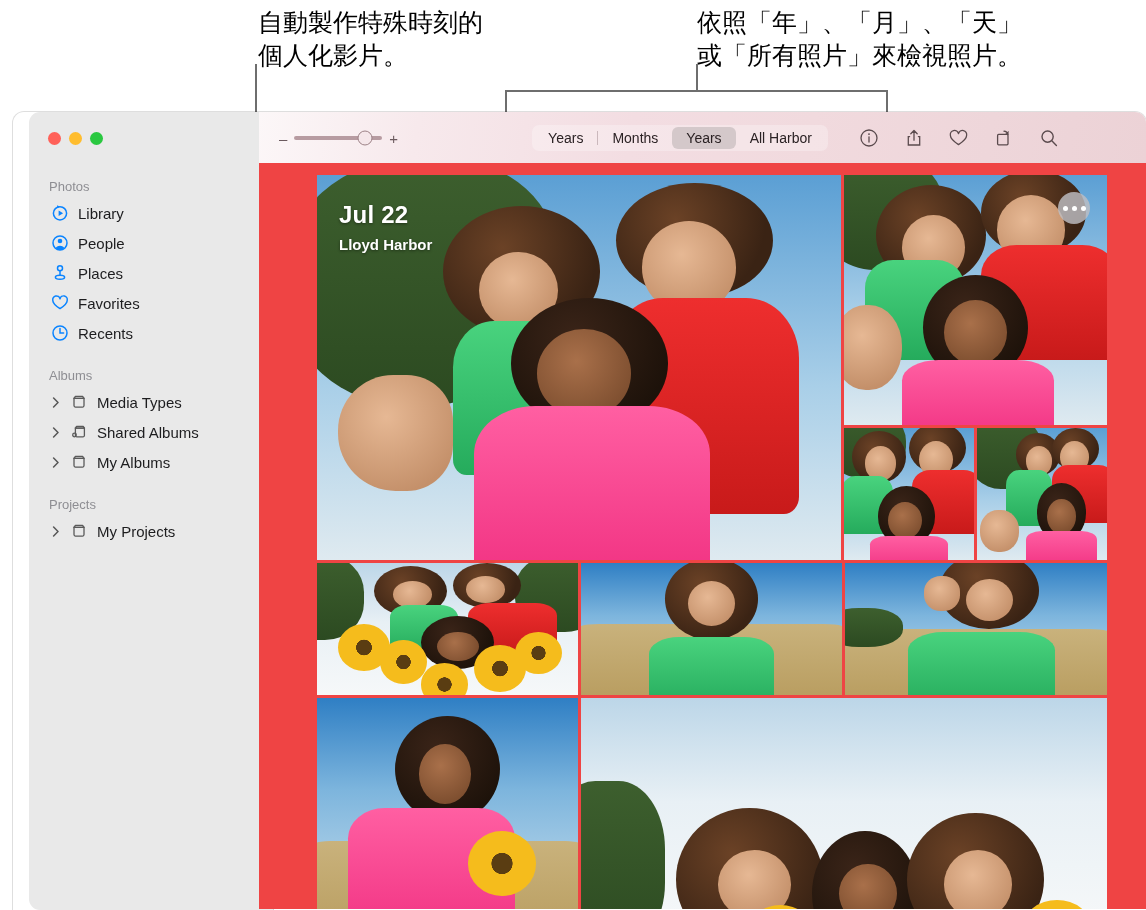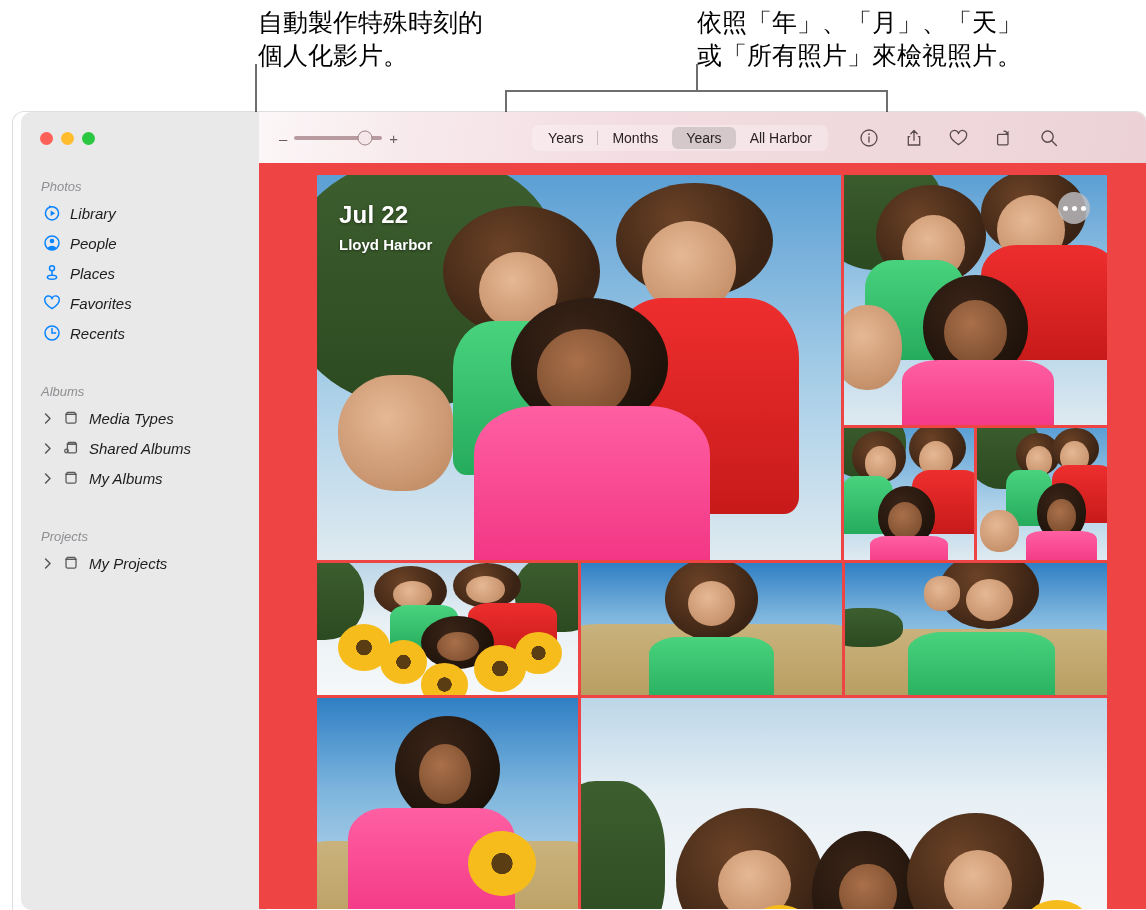--- a/index.html
+++ b/index.html
@@ -38,46 +38,45 @@
     height: 798px;
     border-radius: 11px 11px 0 0;
     overflow: hidden;
     background: #ffffff;
     box-shadow: 0 0 0 1px rgba(0,0,0,0.13);
   }
 
   
   .sidebar {
     position: absolute;
-    left: 8px; top: 0;
+    left: 16px; top: 0;
     width: 245px;
     height: 798px;
     background: #e9e9e9;
     border-radius: 11px 0 0 11px;
     border-right: 1px solid #d3d3d3;
-    font-style: italic;
   }
   .traffic-lights {
     display: flex;
     gap: 8px;
     padding: 20px 0 0 19px;
   }
   .tl { width: 13px; height: 13px; border-radius: 50%; }
   .tl.red    { background: #ff6159; }
   .tl.yellow { background: #ffbd2e; }
   .tl.green  { background: #2ac840; }
 
   .section-header {
     font-size: 13px;
     color: #8e8e93;
     padding: 0 0 4px 20px;
     font-weight: 400;
   }
   #photos-section-header { margin-top: 34px; }
-  #albums-section-header, #projects-section-header { margin-top: 36px; }
+  #albums-section-header, #projects-section-header { margin-top: 20px; }
 
   .side-item {
     display: flex;
     align-items: center;
     height: 30px;
     margin: 0 10px 0 10px;
     padding-left: 11px;
     border-radius: 6px;
     gap: 9px;
     font-size: 15px;

